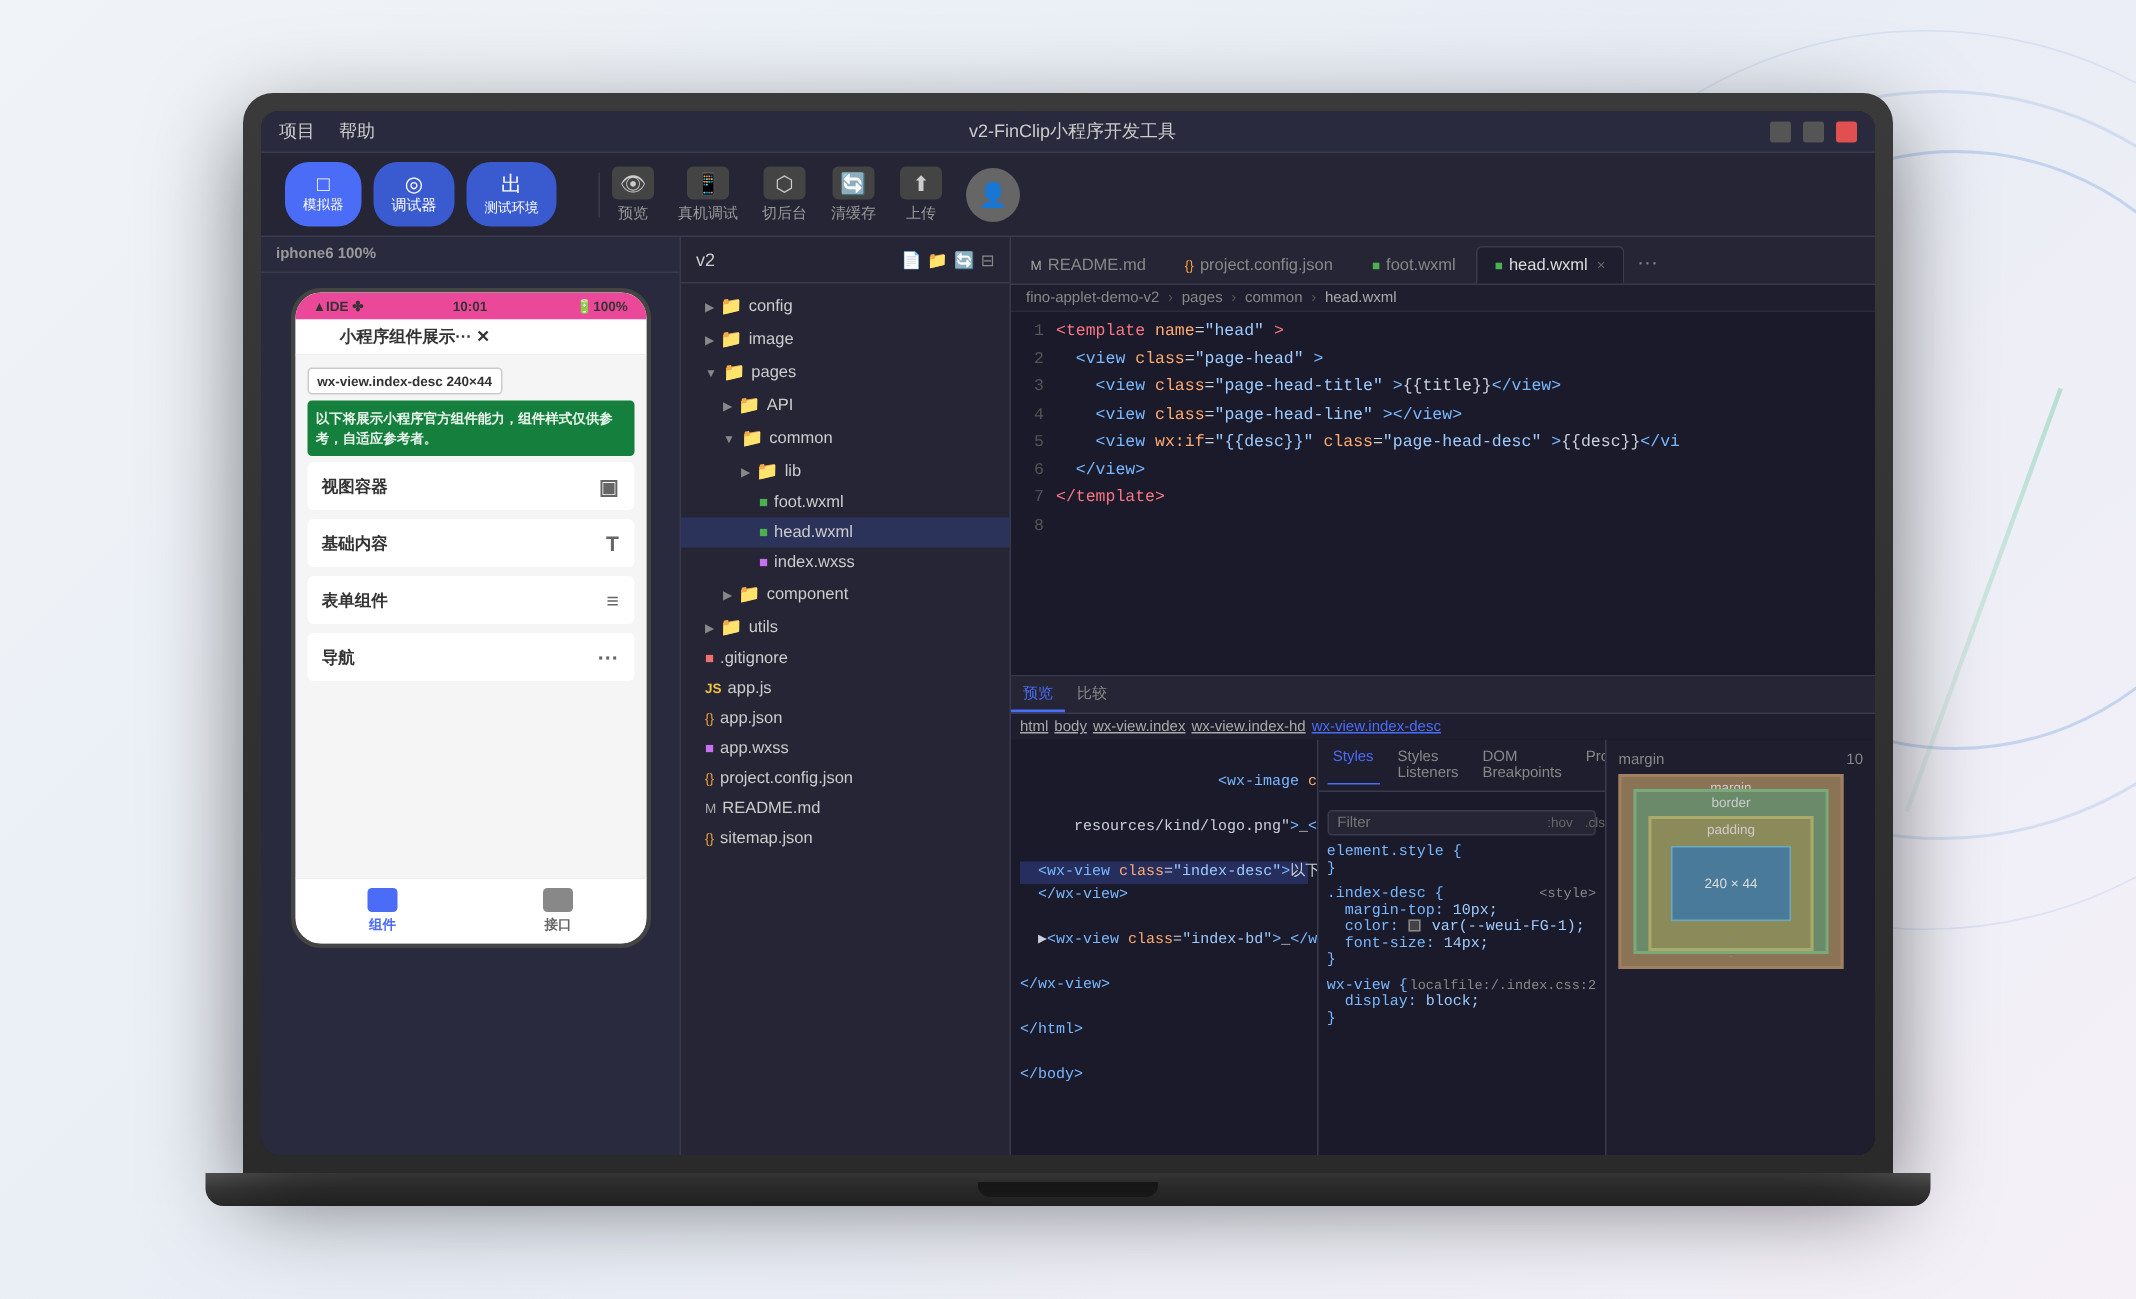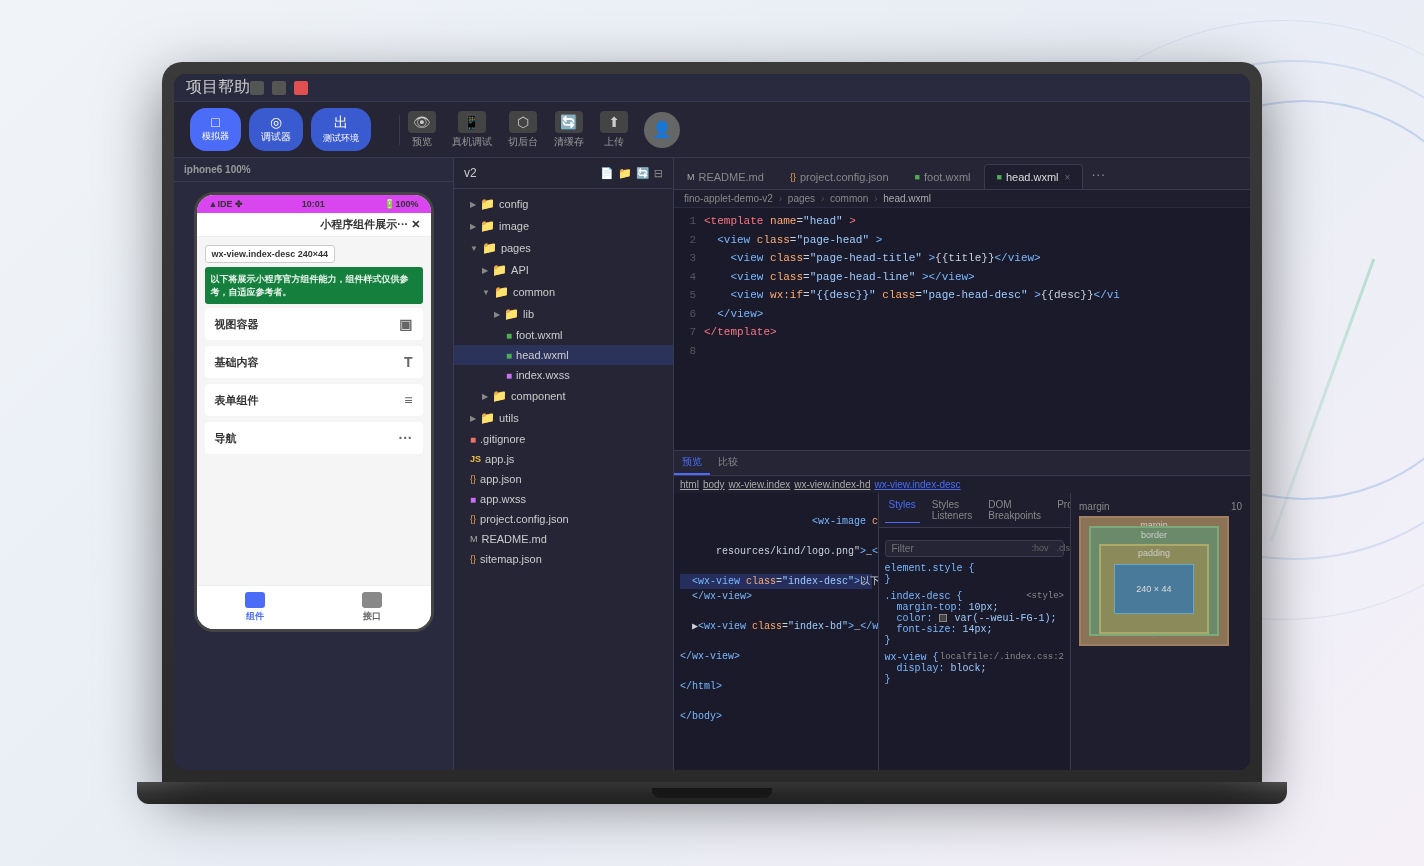--- a/index.html
+++ b/index.html
@@ -110,22 +110,23 @@
       background: #2a2a3e;
       height: 28px;
       display: flex;
       align-items: center;
       padding: 0 12px;
       border-bottom: 1px solid #3a3a4e;
       flex-shrink: 0;
     }
     .title-bar-menu {
       display: flex;
+      gap: 16px;
       color: #ccc;
-      font-size: 16px;
+      font-size: 12px;
     }
     .title-bar-title {
       flex: 1;
       text-align: center;
       color: #ccc;
       font-size: 12px;
     }
     .title-bar-controls {
       display: flex;
       gap: 8px;
@@ -242,38 +243,38 @@
       width: 240px;
       height: 440px;
       background: white;
       border-radius: 20px;
       border: 3px solid #444;
       overflow: hidden;
       display: flex;
       flex-direction: column;
     }
     .phone-status-bar {
-      background: #d946ef;
+      background: #ec4899;
       padding: 4px 12px;
       display: flex;
       justify-content: space-between;
       align-items: center;
       font-size: 9px;
       color: #333;
       flex-shrink: 0;
     }
     .phone-title-bar {
       background: white;
       padding: 4px 10px;
       text-align: center;
       font-size: 11px;
       color: #333;
       border-bottom: 1px solid #eee;
       display: flex;
-      justify-content: flex-end;
+      justify-content: flex-start;
       align-items: center;
       flex-shrink: 0;
     }
     .phone-content {
       flex: 1;
       background: #f5f5f5;
       overflow: hidden;
       padding: 8px;
     }
     .phone-tooltip {
@@ -764,20 +765,21 @@
   <div class="laptop-outer">
     <div class="screen-bezel">
 
       <div class="ide-window">
 
         <div class="title-bar">
           <div class="title-bar-menu">
             <span>项目</span>
             <span>帮助</span>
           </div>
+          <div class="title-bar-title">v2-FinClip小程序开发工具</div>
           <div class="title-bar-controls">
             <div class="win-btn"></div>
             <div class="win-btn"></div>
             <div class="win-btn" style="background:#e05050;"></div>
           </div>
         </div>
 
         <div class="toolbar">
 
           <div class="toolbar-left">

